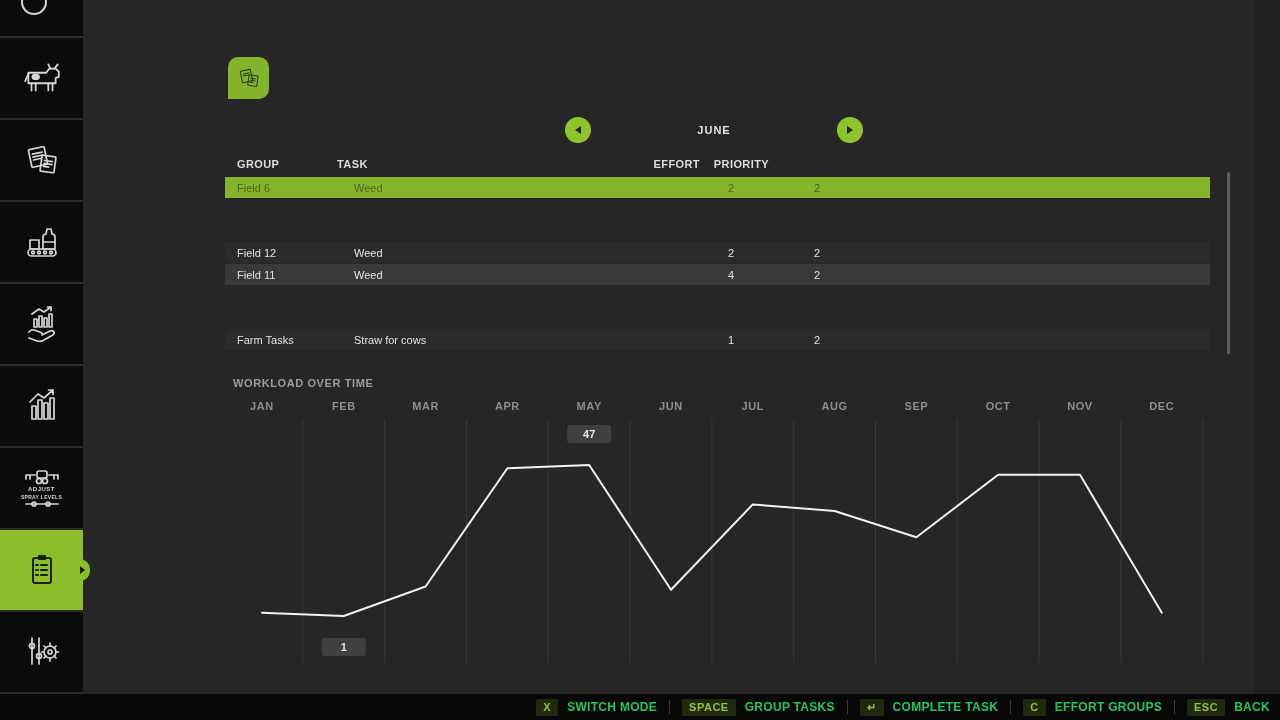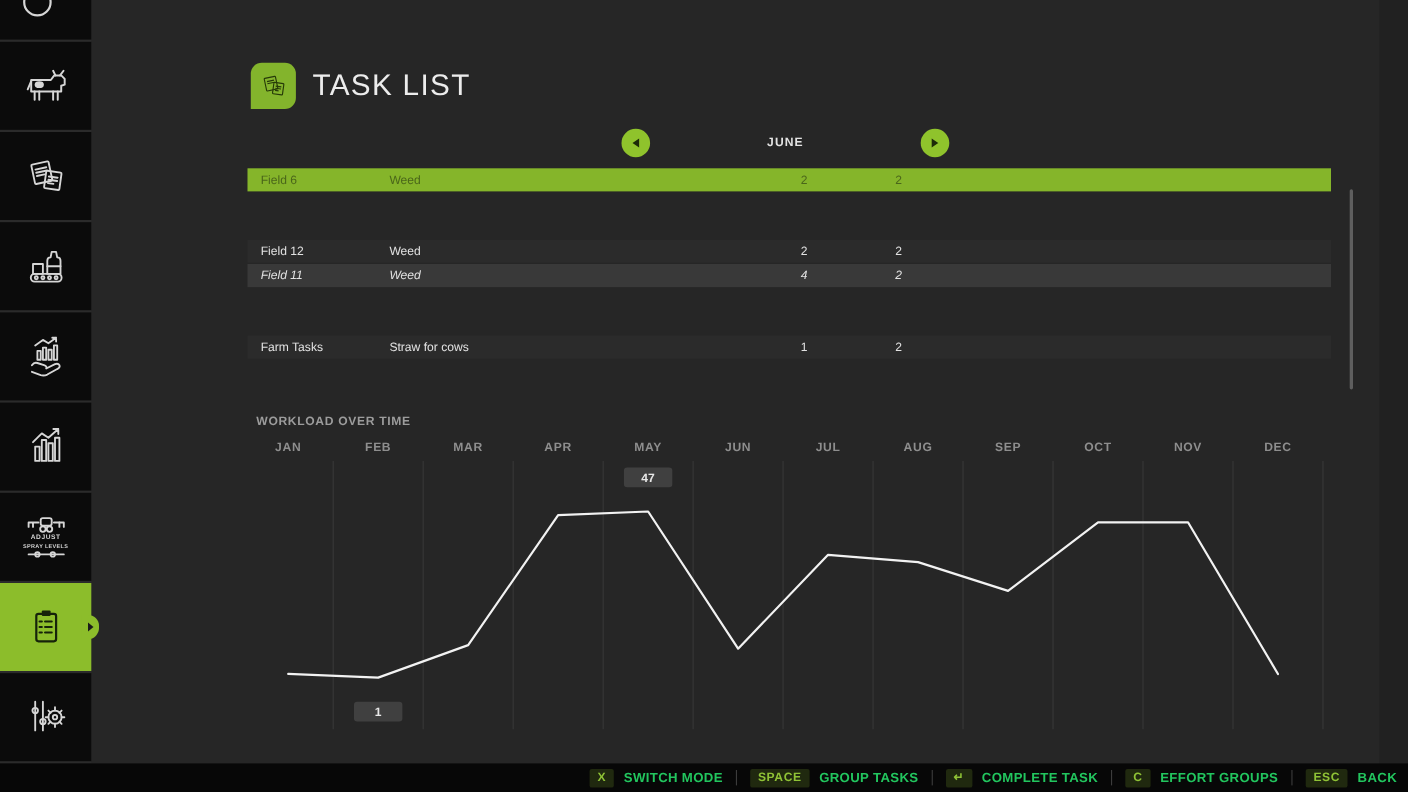--- a/index.html
+++ b/index.html
@@ -40,21 +40,21 @@
   .tri-l { width:0; height:0; border-right:6px solid #1c2a08; border-top:4px solid transparent; border-bottom:4px solid transparent; }
   .tri-r { width:0; height:0; border-left:6px solid #1c2a08; border-top:4px solid transparent; border-bottom:4px solid transparent; }
   .month-label { position:absolute; left:640px; top:124px; width:148px; text-align:center;
                  color:#e3e3e3; font-size:11px; font-weight:bold; letter-spacing:1px; }
   
   .task-table { position:absolute; left:225px; top:152px; width:985px; }
   .thead, .trow { display:grid; grid-template-columns:100px 303px 60px 69px 1fr;
                   padding-left:12px; align-items:center; }
   .thead { height:24px; color:#dedede; font-size:11px; font-weight:bold; letter-spacing:.4px; }
   .trow { height:21px; margin-top:1px; font-size:11px; color:#e2e2e2;gap:17px; }
-  .trow.dark { background:#2b2b2b;margin-top:44px; } .trow.light { background:#393939;font-style:italic; }
+  .trow.dark { background:#2b2b2b;margin-top:44px; } .trow.light { background:#393939; }
   .trow.selected { background:#85b52a; color:#4a661a; }
   .c-num, .h-num { text-align:right; }
   
   .chart-title { position:absolute; left:233px; top:377px; color:#9c9c9c; font-size:11px;
                  font-weight:bold; letter-spacing:.6px; }
   .chart { position:absolute; left:225px; top:395px; width:985px; height:285px; }
   .chart svg { width:100%; height:100%; display:block; }
   .chart text { font-family:"Liberation Sans", sans-serif; }
   .scrollbar { position:absolute; left:1227px; top:172px; width:3px; height:182px;
                background:#5e5e5e; border-radius:2px; }
@@ -176,31 +176,37 @@
       <g transform="rotate(-12 16 17)">
         <rect x="8" y="8" width="16" height="18" rx="1"></rect>
         <path d="M11 13 H21 M11 16 H21"></path>
       </g>
       <g transform="rotate(8 26 24)">
         <rect x="19" y="16" width="14" height="16" rx="1"></rect>
         <path d="M22 21 H30 M22 24 H30 M22 27 H27"></path>
       </g>
     </svg>
   </div>
-  <h1 class="page-title">TASK LIST</h1>
 
   <button class="nav-btn prev">
     <span class="tri-l"></span>
   </button>
   <div class="month-label">JUNE</div>
   <button class="nav-btn next">
     <span class="tri-r"></span>
   </button>
 
   <div class="task-table">
+    <div class="thead">
+      <span>GROUP</span>
+      <span>TASK</span>
+      <span class="h-num">EFFORT</span>
+      <span class="h-num">PRIORITY</span>
+      <span></span>
+    </div>
     <div>
         <div class="trow selected">
           <span class="">Field 6</span>
           <span class="">Weed</span>
           <span class="c-num">2</span>
           <span class="c-num">2</span>
           <span></span>
         </div>
         <div class="trow dark">
           <span class="">Field 12</span>

